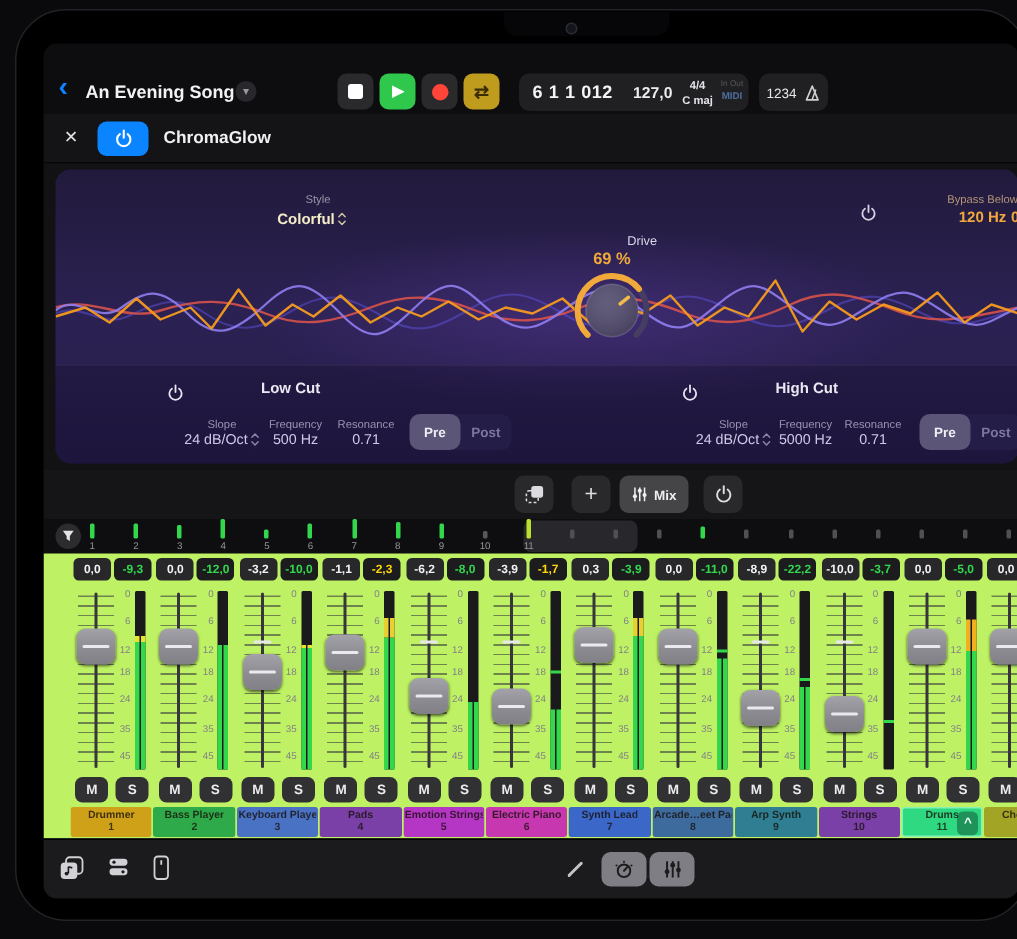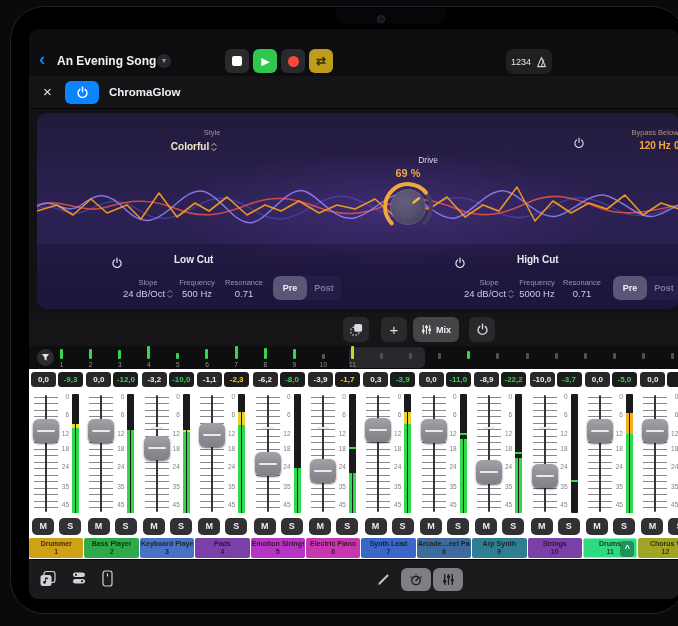--- a/index.html
+++ b/index.html
@@ -47,21 +47,21 @@
   .modelbox{position:absolute;left:12px;top:8px;width:88px;height:40px;border-radius:8px;background:rgba(255,255,255,.055);}
   .lbl{font-size:7.5px;color:#9a93a8;}
   .lbl-warm{font-size:7.5px;color:#b39579;}
   .val-gold{font-size:10px;font-weight:700;color:#f2a93b;}
   .val-cream{font-size:10px;font-weight:700;color:#f3ebc8;}
   .val-lav{font-size:9.5px;color:#cfc8e8;}
   .ctr{text-align:center;display:block;}
   .model-lbl{position:absolute;left:0;top:7px;width:88px;}
   .model-val{position:absolute;left:0;top:20px;width:88px;white-space:nowrap;}
   .style-lbl{position:absolute;left:130px;top:15px;width:90px;}
-  .style-val{position:absolute;left:112px;top:28px;width:90px;}
+  .style-val{position:absolute;left:126px;top:28px;width:90px;}
   .byp-pwr{position:absolute;left:536px;top:22px;}
   .byp-lbl{position:absolute;left:556px;top:15px;width:124px;}
   .byp-val{position:absolute;left:556px;top:27px;width:124px;}
   .lvl-lbl{position:absolute;left:616px;top:15px;width:80px;text-align:center;}
   .lvl-val{position:absolute;left:604px;top:27px;width:80px;text-align:center;}
   .drive-lbl{position:absolute;left:341px;top:42px;width:60px;font-size:8.5px;color:#dcd8ea;text-align:right;}
   .drive-val{position:absolute;left:341px;top:54px;width:60px;font-size:11px;}
   .knob-svg{position:absolute;left:341px;top:64px;z-index:3;}
   .wave-svg{position:absolute;left:0;top:62px;z-index:1;}
   .cutsec-title{position:absolute;top:141px;font-size:10px;font-weight:700;color:#eae8f2;padding-left:44px;}
@@ -79,21 +79,21 @@
   .mt-mix-lbl{font-size:9px;font-weight:700;color:#f0f0f4;}
   
   .ruler{position:absolute;left:0;top:317px;width:100%;height:23px;background:#0e0e10;}
   .filter-btn{position:absolute;left:8px;top:3px;width:17px;height:17px;border-radius:50%;background:#2c2c2f;display:flex;align-items:center;justify-content:center;}
   .r-highlight{position:absolute;left:320px;top:1px;width:76px;height:21px;border-radius:5px;background:#28282c;}
   .r-slots{position:absolute;left:18px;top:0;height:23px;display:flex;}
   .rslot{position:relative;width:29.1px;height:23px;flex:none;}
   .rled{position:absolute;left:13px;bottom:10px;width:3px;border-radius:1px;}
   .rnum{position:absolute;left:0;bottom:1px;width:100%;text-align:center;font-size:6.5px;color:#96969a;}
   
-  .channels{position:absolute;left:0;top:340px;width:100%;height:190px;display:flex;background:#ffffff;overflow:hidden;}
+  .channels{position:absolute;left:0;top:340px;width:100%;height:190px;display:flex;background:#bef264;overflow:hidden;padding-left:18px;}
   .strip{position:relative;width:55.4px;height:190px;flex:none;}
   .vals{position:absolute;left:0;top:0;width:100%;height:22px;}
   .pill{position:absolute;top:3px;width:25px;height:15px;border-radius:3.5px;font-size:8px;font-weight:700;text-align:center;line-height:15px;}
   .pill.vol{left:2px;background:#28282b;color:#f2f2f4;}
   .pill.peak{left:29px;background:#1c1c1f;}
   .fader-area{position:absolute;left:0;top:22px;width:100%;height:125px;}
   .ticks{position:absolute;left:5px;top:6px;bottom:8px;width:24px;background:repeating-linear-gradient(to bottom,#39393d 0,#39393d 1px,transparent 1px,transparent 6.5px);opacity:.6;}
   .track{position:absolute;left:16px;top:4px;bottom:4px;width:2px;background:#37373b;border-radius:1px;}
   .zero-dash{position:absolute;left:11px;top:36px;width:12px;height:2px;background:#e8e8ec;border-radius:1px;}
   .cap{position:absolute;left:4px;width:26px;height:24px;border-radius:6px;z-index:4;
@@ -140,20 +140,29 @@
         <div class="tbtn play" style="left:224px">
             <span class="tri">▶</span>
           </div>
         <div class="tbtn" style="left:252px">
             <div class="rec-dot"></div>
           </div>
         <div class="tbtn cycle" style="left:280px">
             <span class="cyc">⇄</span>
           </div>
 
+        <div class="lcd">
+          <span class="lcd-pos">6 1 1 012</span>
+          <span class="lcd-tempo">127,0</span>
+          <span class="lcd-sig"><span>4/4</span><br><span>C maj</span></span>
+          <span class="lcd-io">
+            <span class="io-top"><span>In</span> <span>Out</span></span>
+            <span class="io-midi">MIDI</span>
+          </span>
+        </div>
 
         <div class="countgrp">
           <span class="count-lbl">1234</span>
           <svg width="11" height="12" viewBox="0 0 12 13">
               <path d="M6 1.5 L10.2 11.5 H1.8 Z" fill="none" stroke="#cfcfd4" stroke-width="1.2" stroke-linejoin="round"></path>
               <line x1="6" y1="11" x2="8.6" y2="4" stroke="#cfcfd4" stroke-width="1.1"></line>
             </svg>
         </div>
       </div>
 

